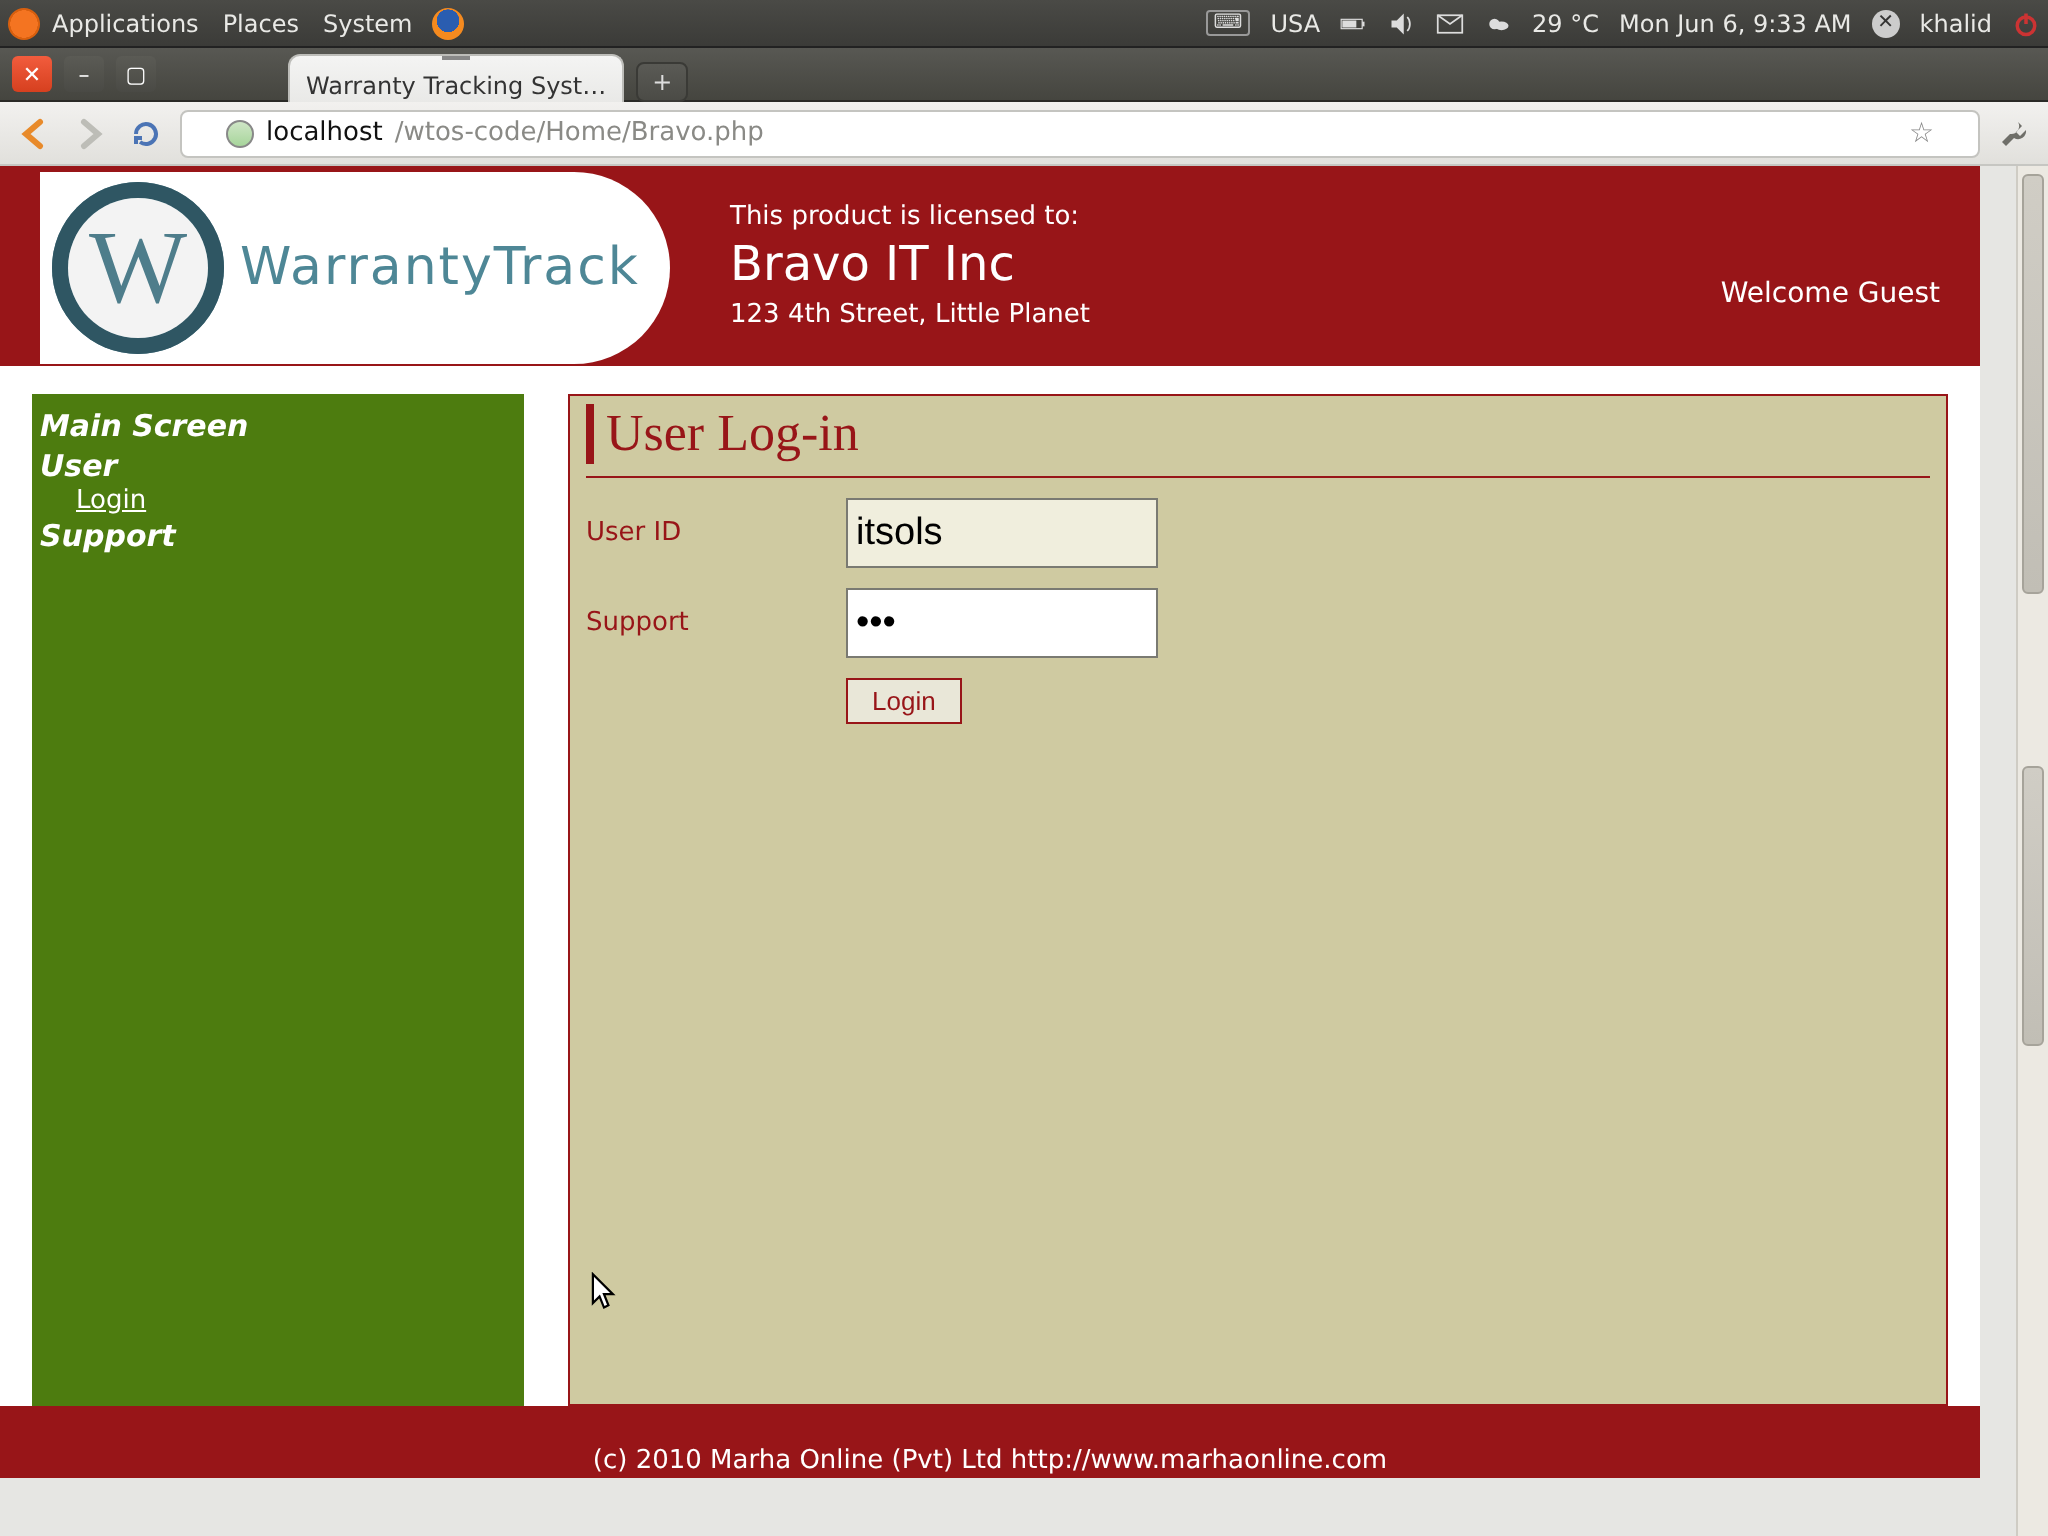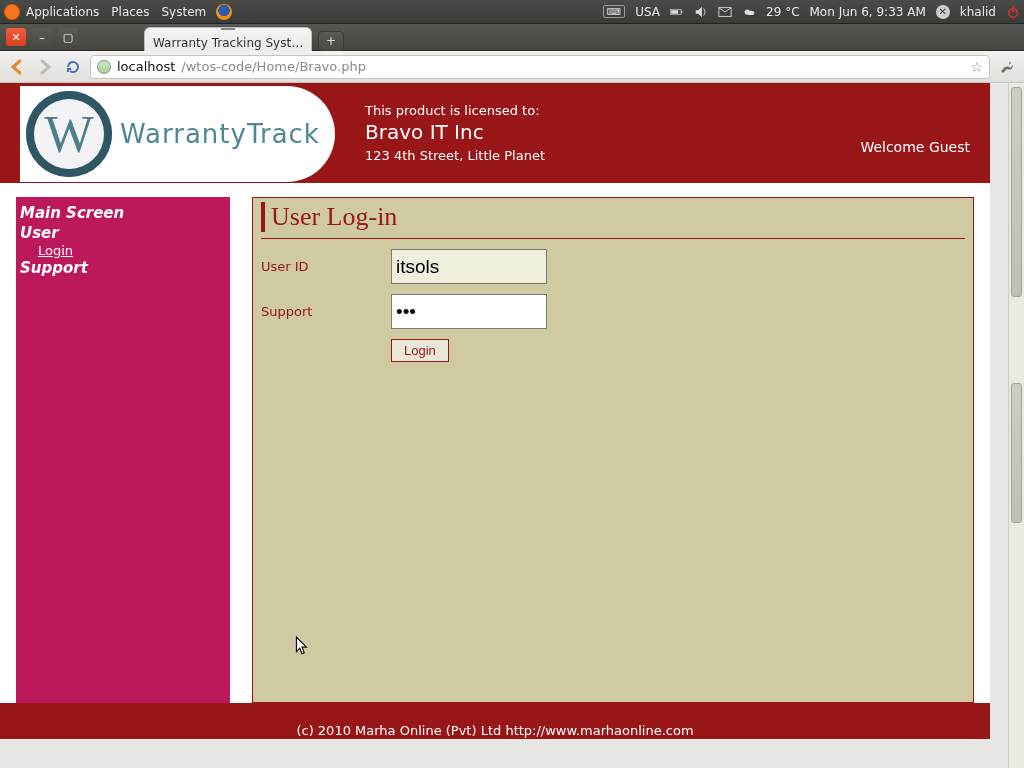--- a/index.html
+++ b/index.html
@@ -71,21 +71,21 @@
 
   
   .toolbar {
     height: 32px; background: linear-gradient(#f2f1ef,#e1e0dc);
     border-bottom:1px solid #c6c6c2; display:flex; align-items:center;
     padding: 0 6px; gap:6px;
   }
   .nav-btn { width:22px; height:22px; display:flex; align-items:center; justify-content:center; }
   .urlbar {
     flex:1; height:24px; background:#fff; border:1px solid #c4c4c0; border-radius:4px;
-    display:flex; align-items:center; padding:0 6px; font-size:13px; color:#555; gap:6px;
+    display:flex; align-items:center; padding:0 22px; font-size:13px; color:#555; gap:6px;
   }
   .urlbar .globe { width:14px; height:14px; border-radius:50%; border:1px solid #888; background:linear-gradient(#cfe6c6,#a7d59b); }
   .urlbar .host { color:#111; }
   .urlbar .rest { color:#8a8a86; }
   .urlbar .star { margin-left:auto; color:#888; font-size:14px; }
   .wrench { width:22px; height:22px; display:flex; align-items:center; justify-content:center; }
 
   
   .viewport { height: calc(768px - 24px - 27px - 32px); display:flex; background:#e6e6e3;}
   .page-scroll { flex:1; overflow:hidden; }
@@ -120,30 +120,30 @@
   }
   .gear::before{
     content:""; position:absolute; width:70px;height:70px;border-radius:50%;
     background:#f3f3f3;
   }
   .gear span{
     position:relative; font-size:52px; font-weight:300; color:#4e7d8b; font-family:Georgia,serif;
   }
   .logo-text { margin-left:8px; color:#4e8796; font-size:26px; letter-spacing:1px; }
   .license { margin-left: 30px; font-size:13px; }
-  .license .company { font-size:20px; margin-top:2px; }
+  .license .company { font-size:24px; margin-top:2px; }
   .license .addr { font-size:13px; margin-top:4px;text-align:center; }
   .welcome { position:absolute; right:20px; bottom:28px; font-size:14px; }
 
   .app-body {
     background:#fff; padding: 14px 16px 0 16px; display:flex; gap:22px;
     min-height: 520px;
   }
   .sidebar {
-    width:214px; background:#be185d; min-height:500px; color:#fff;
+    width:246px; background:#4d7c0f; min-height:500px; color:#fff;
     font-style:italic; font-weight:bold; font-size:15px; padding:6px 0;
   }
   .sidebar .item { padding:1px 4px; }
   .sidebar .sub { padding-left:22px; font-style:normal; font-weight:normal; font-size:13px; }
   .sidebar .sub a { color:#fff; text-decoration:underline; }
 
   .main {
     flex:1; background:#cfcaa1; border:1px solid #981518; min-height:500px;
     padding: 4px 8px 8px 8px;
   }

